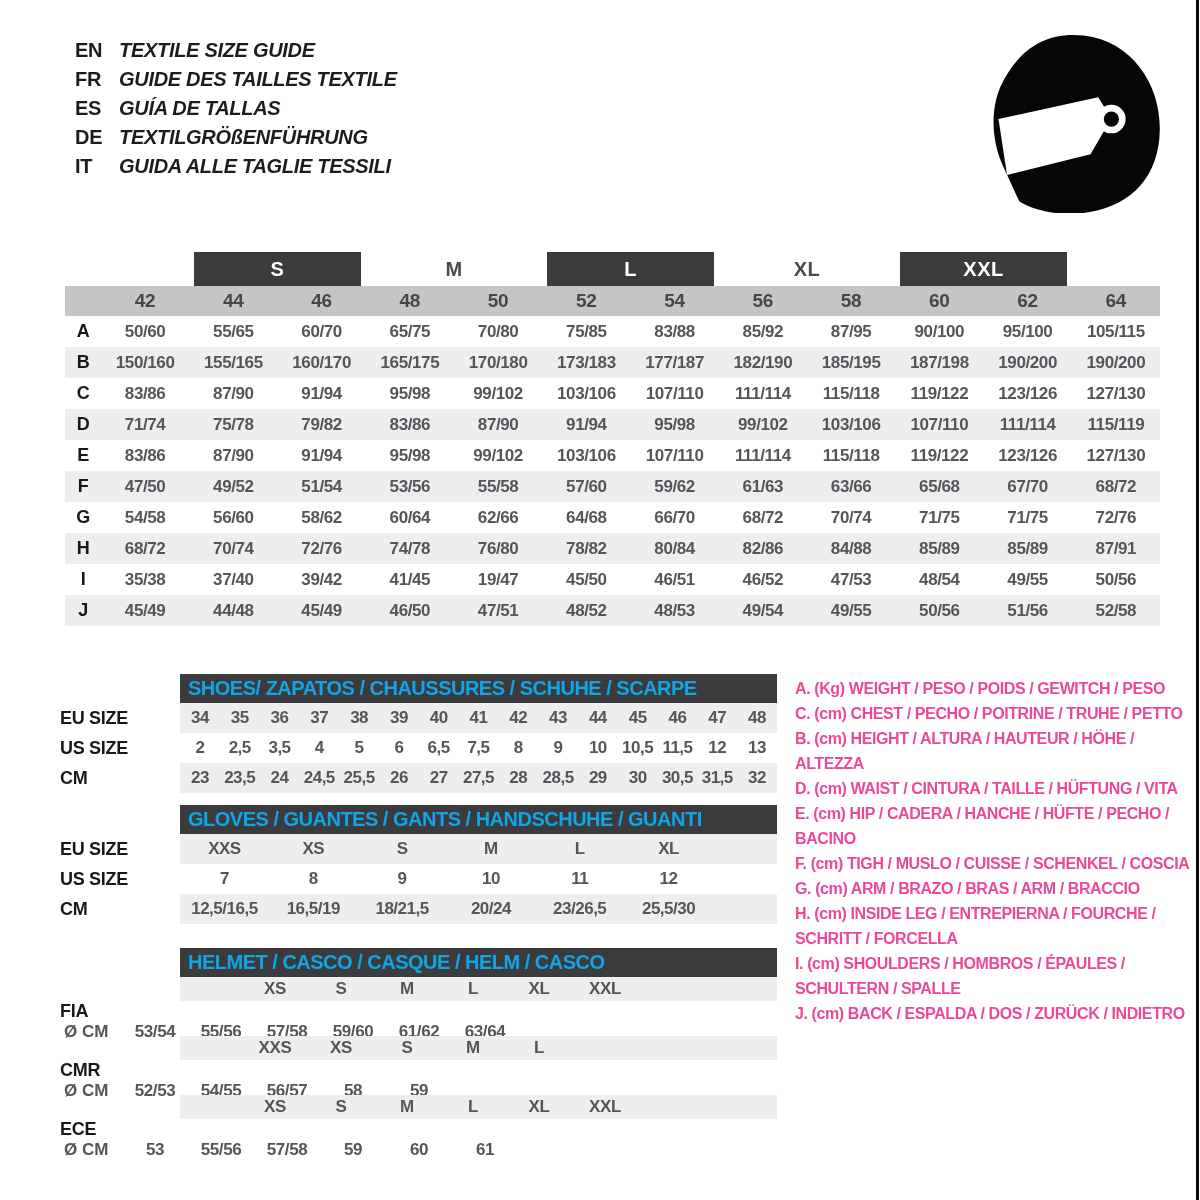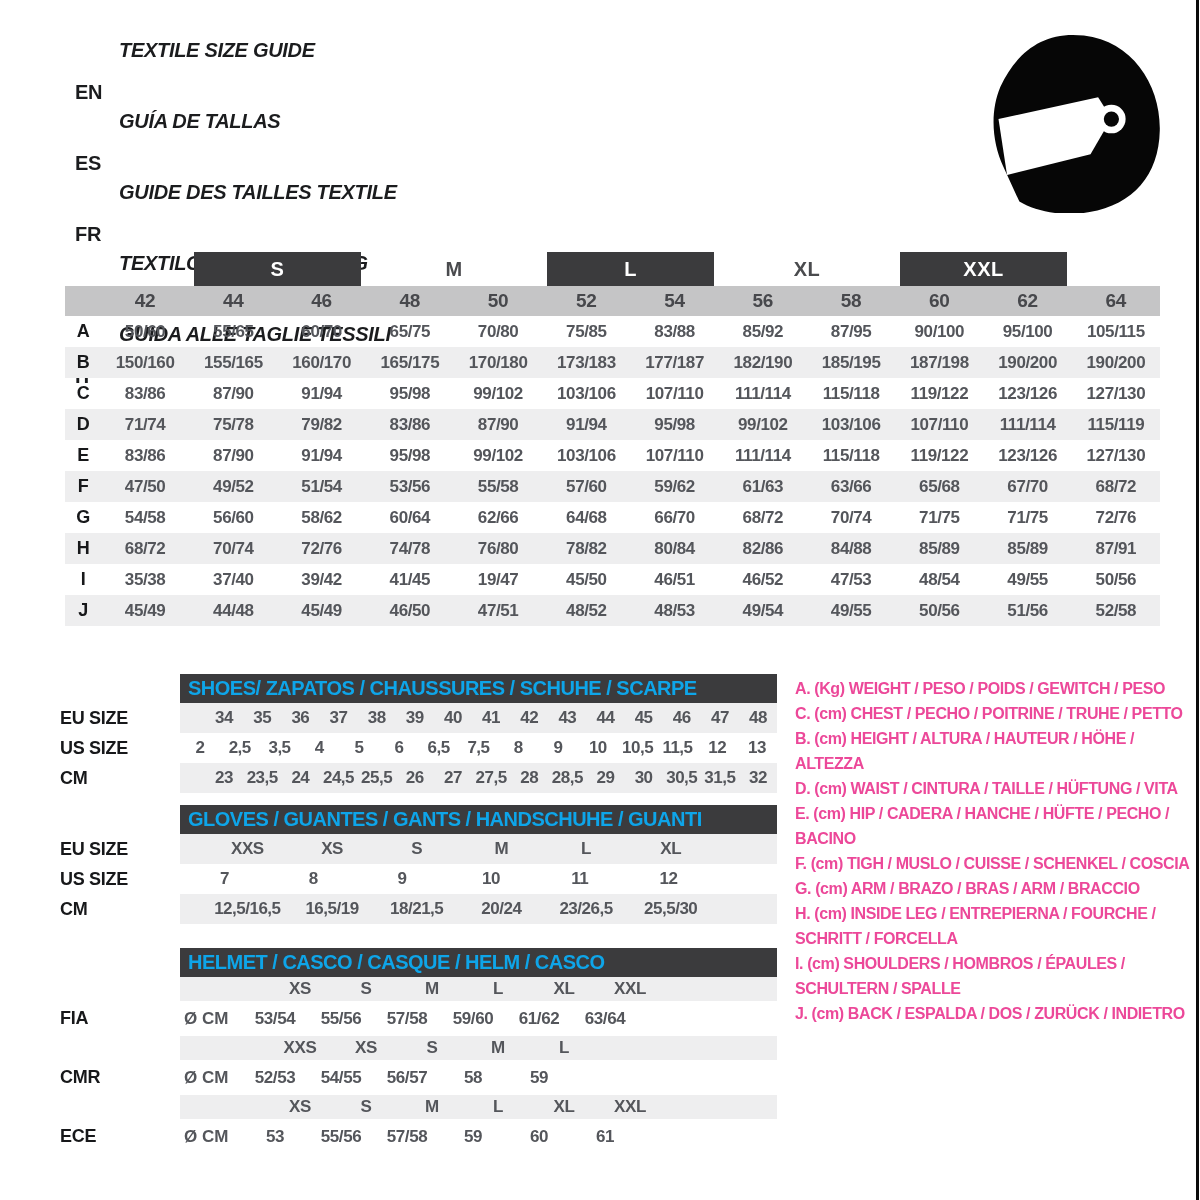--- a/index.html
+++ b/index.html
@@ -6,21 +6,21 @@
   #page{position:relative;width:1200px;height:1200px;background:#fff;overflow:hidden;
         font-family:"Liberation Sans",sans-serif;font-weight:700;color:#1b1c1e;}
   [data-interactable]{box-sizing:border-box;}
 
   
   .right-rule{position:absolute;top:0;right:1px;width:3px;height:1200px;background:#0a0a0a;}
 
   
   .langs{position:absolute;left:75px;top:36px;}
   .lang-row{display:flex;line-height:29px;font-size:20px;letter-spacing:-0.3px;color:#1b1c1e;}
-  .lang-code{width:44px;margin-top:42px;}
+  .lang-code{width:44px;}
   .lang-label{white-space:nowrap;font-style:italic;}
 
   
   .helmet-icon{position:absolute;left:975px;top:28px;width:195px;height:185px;}
 
   
   .main-table-wrap{position:absolute;left:65px;top:252px;width:1095px;}
   table.main{border-collapse:collapse;table-layout:fixed;width:1095px;}
   table.main td{padding:0;text-align:center;vertical-align:middle;overflow:hidden;}
   col.c-label{width:36px;}
@@ -37,51 +37,51 @@
   tr.vals td.rlabel{color:#17181a;font-size:18px;}
 
   
   .btable{position:absolute;left:60px;width:717px;}
   .bt-row{display:flex;align-items:stretch;}
   .bt-label{width:120px;display:flex;align-items:center;font-size:18px;
             letter-spacing:-0.3px;color:#17181a;}
   .bt-bar{flex:1;background:#3b3b3d;color:#0ea5e9;display:flex;align-items:center;
           height:29px;font-size:20px;letter-spacing:-0.5px;padding-left:8px;white-space:nowrap;}
   .bt-cells{flex:1;display:flex;align-items:center;}
-  .bt-cells.shaded{background:#eeeeef;padding-left:25px;}
+  .bt-cells.shaded{background:#eeeeef;}
   .bt-cell{flex:1;text-align:center;color:#54565b;font-size:17px;letter-spacing:-0.5px;white-space:nowrap;}
   .row-30{height:30px;}
   .row-24{height:24px;}
-  .row-35{height:35px;}
+  .row-35{height:35px;flex-direction:column;}
   
   .h-unit{width:62px;text-align:left;padding-left:4px;color:#54565b;font-size:17px;}
   .h-cell{width:66px;text-align:center;color:#54565b;font-size:17px;letter-spacing:-0.4px;}
   .h-fill{flex:1;}
 
   
   .legend{position:absolute;left:795px;top:676px;width:398px;}
   .legend-item{font-size:16px;line-height:25px;letter-spacing:-0.4px;color:#ec4899;}
 </style>
 </head>
 <body>
 
 <div id="page" data-interactable="false">
 
   <div class="langs" data-interactable="false">
       <div class="lang-row" data-interactable="false">
         <span class="lang-code" data-interactable="false">EN</span>
         <span class="lang-label" data-interactable="false">TEXTILE SIZE GUIDE</span>
       </div>
       <div class="lang-row" data-interactable="false">
+        <span class="lang-code" data-interactable="false">FR</span>
+        <span class="lang-label" data-interactable="false">GUIDE DES TAILLES TEXTILE</span>
+      </div>
+      <div class="lang-row" data-interactable="false">
         <span class="lang-code" data-interactable="false">ES</span>
         <span class="lang-label" data-interactable="false">GUÍA DE TALLAS</span>
-      </div>
-      <div class="lang-row" data-interactable="false">
-        <span class="lang-code" data-interactable="false">FR</span>
-        <span class="lang-label" data-interactable="false">GUIDE DES TAILLES TEXTILE</span>
       </div>
       <div class="lang-row" data-interactable="false">
         <span class="lang-code" data-interactable="false">DE</span>
         <span class="lang-label" data-interactable="false">TEXTILGRÖßENFÜHRUNG</span>
       </div>
       <div class="lang-row" data-interactable="false">
         <span class="lang-code" data-interactable="false">IT</span>
         <span class="lang-label" data-interactable="false">GUIDA ALLE TAGLIE TESSILI</span>
       </div>
     </div>

